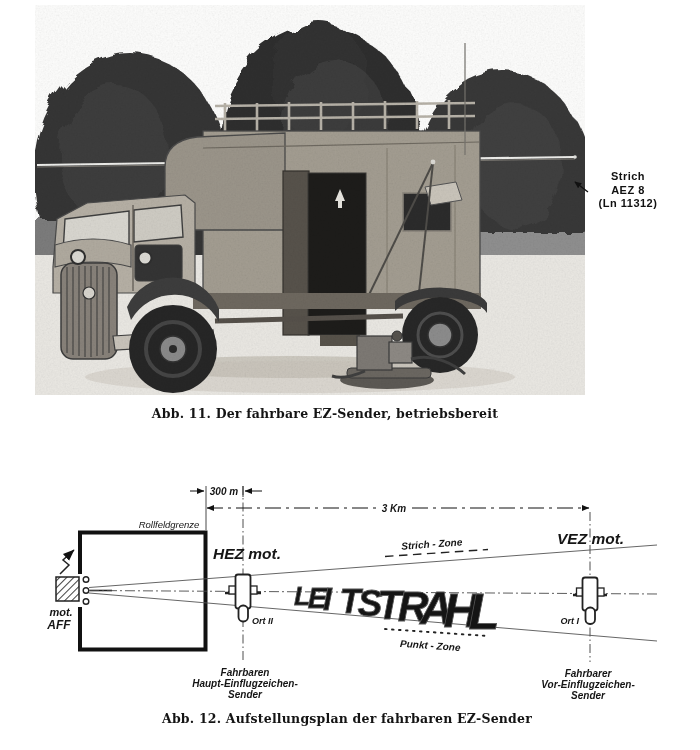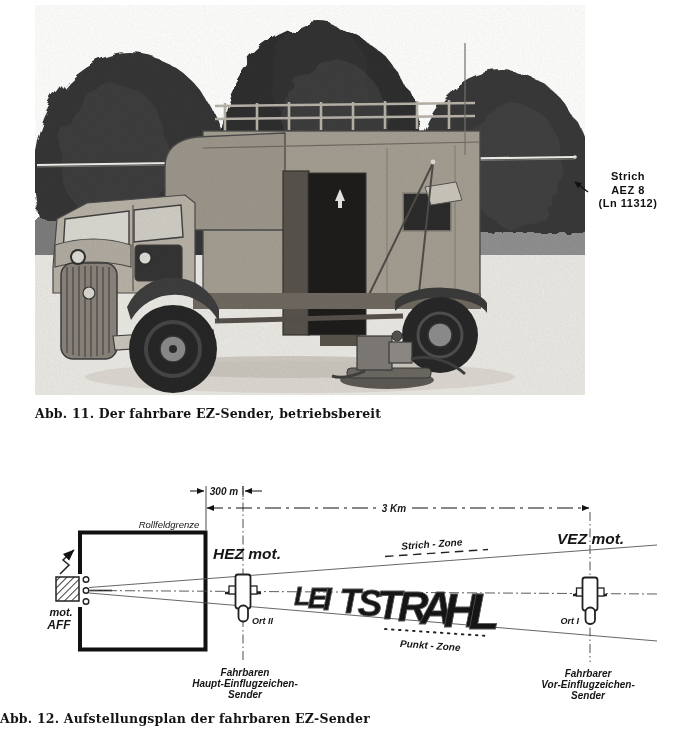--- a/index.html
+++ b/index.html
@@ -10,24 +10,24 @@
   }
   .photo-wrap{position:absolute;left:35px;top:5px;width:550px;height:390px;}
   .annotation{
     position:absolute;left:585px;top:170px;width:86px;
     font-weight:bold;font-size:11px;line-height:13.5px;text-align:center;
     letter-spacing:0.5px;color:#111;
   }
   .annotation-arrow{position:absolute;left:570px;top:178px;}
   .fig-caption{
     position:absolute;font-family:"DejaVu Serif", serif;font-weight:bold;
-    font-size:12.5px;color:#141414;letter-spacing:0.2px;
+    font-size:12.5px;color:#141414;text-align:center;letter-spacing:0.2px;
   }
   #caption-abb11{left:35px;top:406px;width:580px;}
-  #caption-abb12{left:0px;top:711px;width:680px;}
+  #caption-abb12{left:7px;top:711px;width:680px;}
   .diagram-wrap{position:absolute;left:0;top:470px;width:700px;height:245px;}
   svg text{font-family:"Liberation Sans", sans-serif;fill:#151515;}
   .dlab{font-style:italic;}
   .dlab-b{font-style:italic;font-weight:bold;}
   .halo{paint-order:stroke;stroke:#ffffff;stroke-width:3px;}
 </style>
 </head>
 <body>
 
 <div class="photo-wrap">

